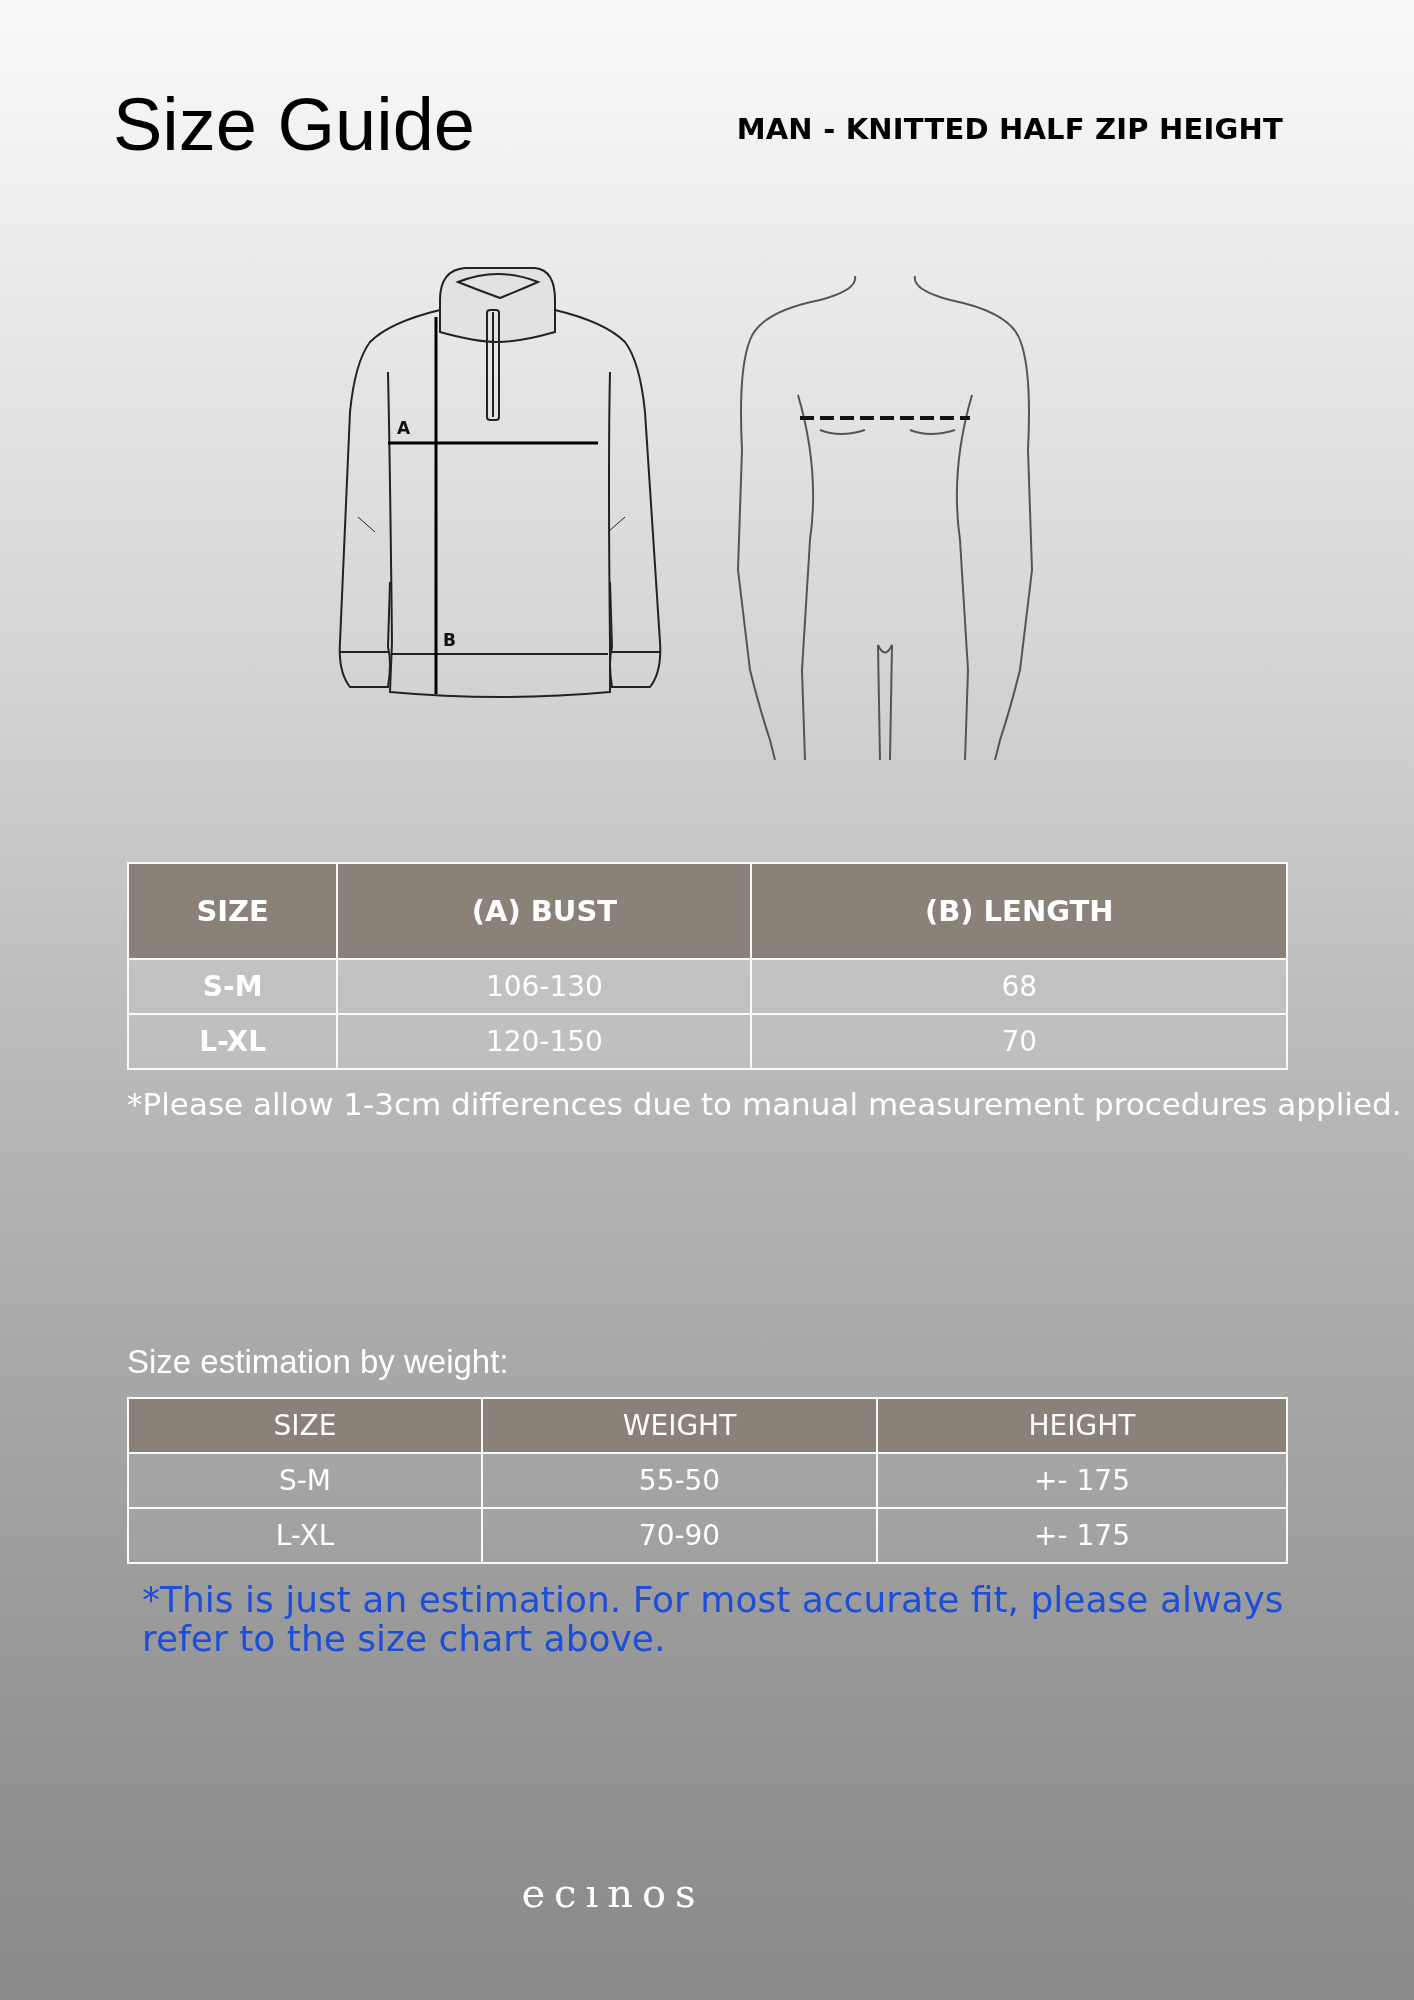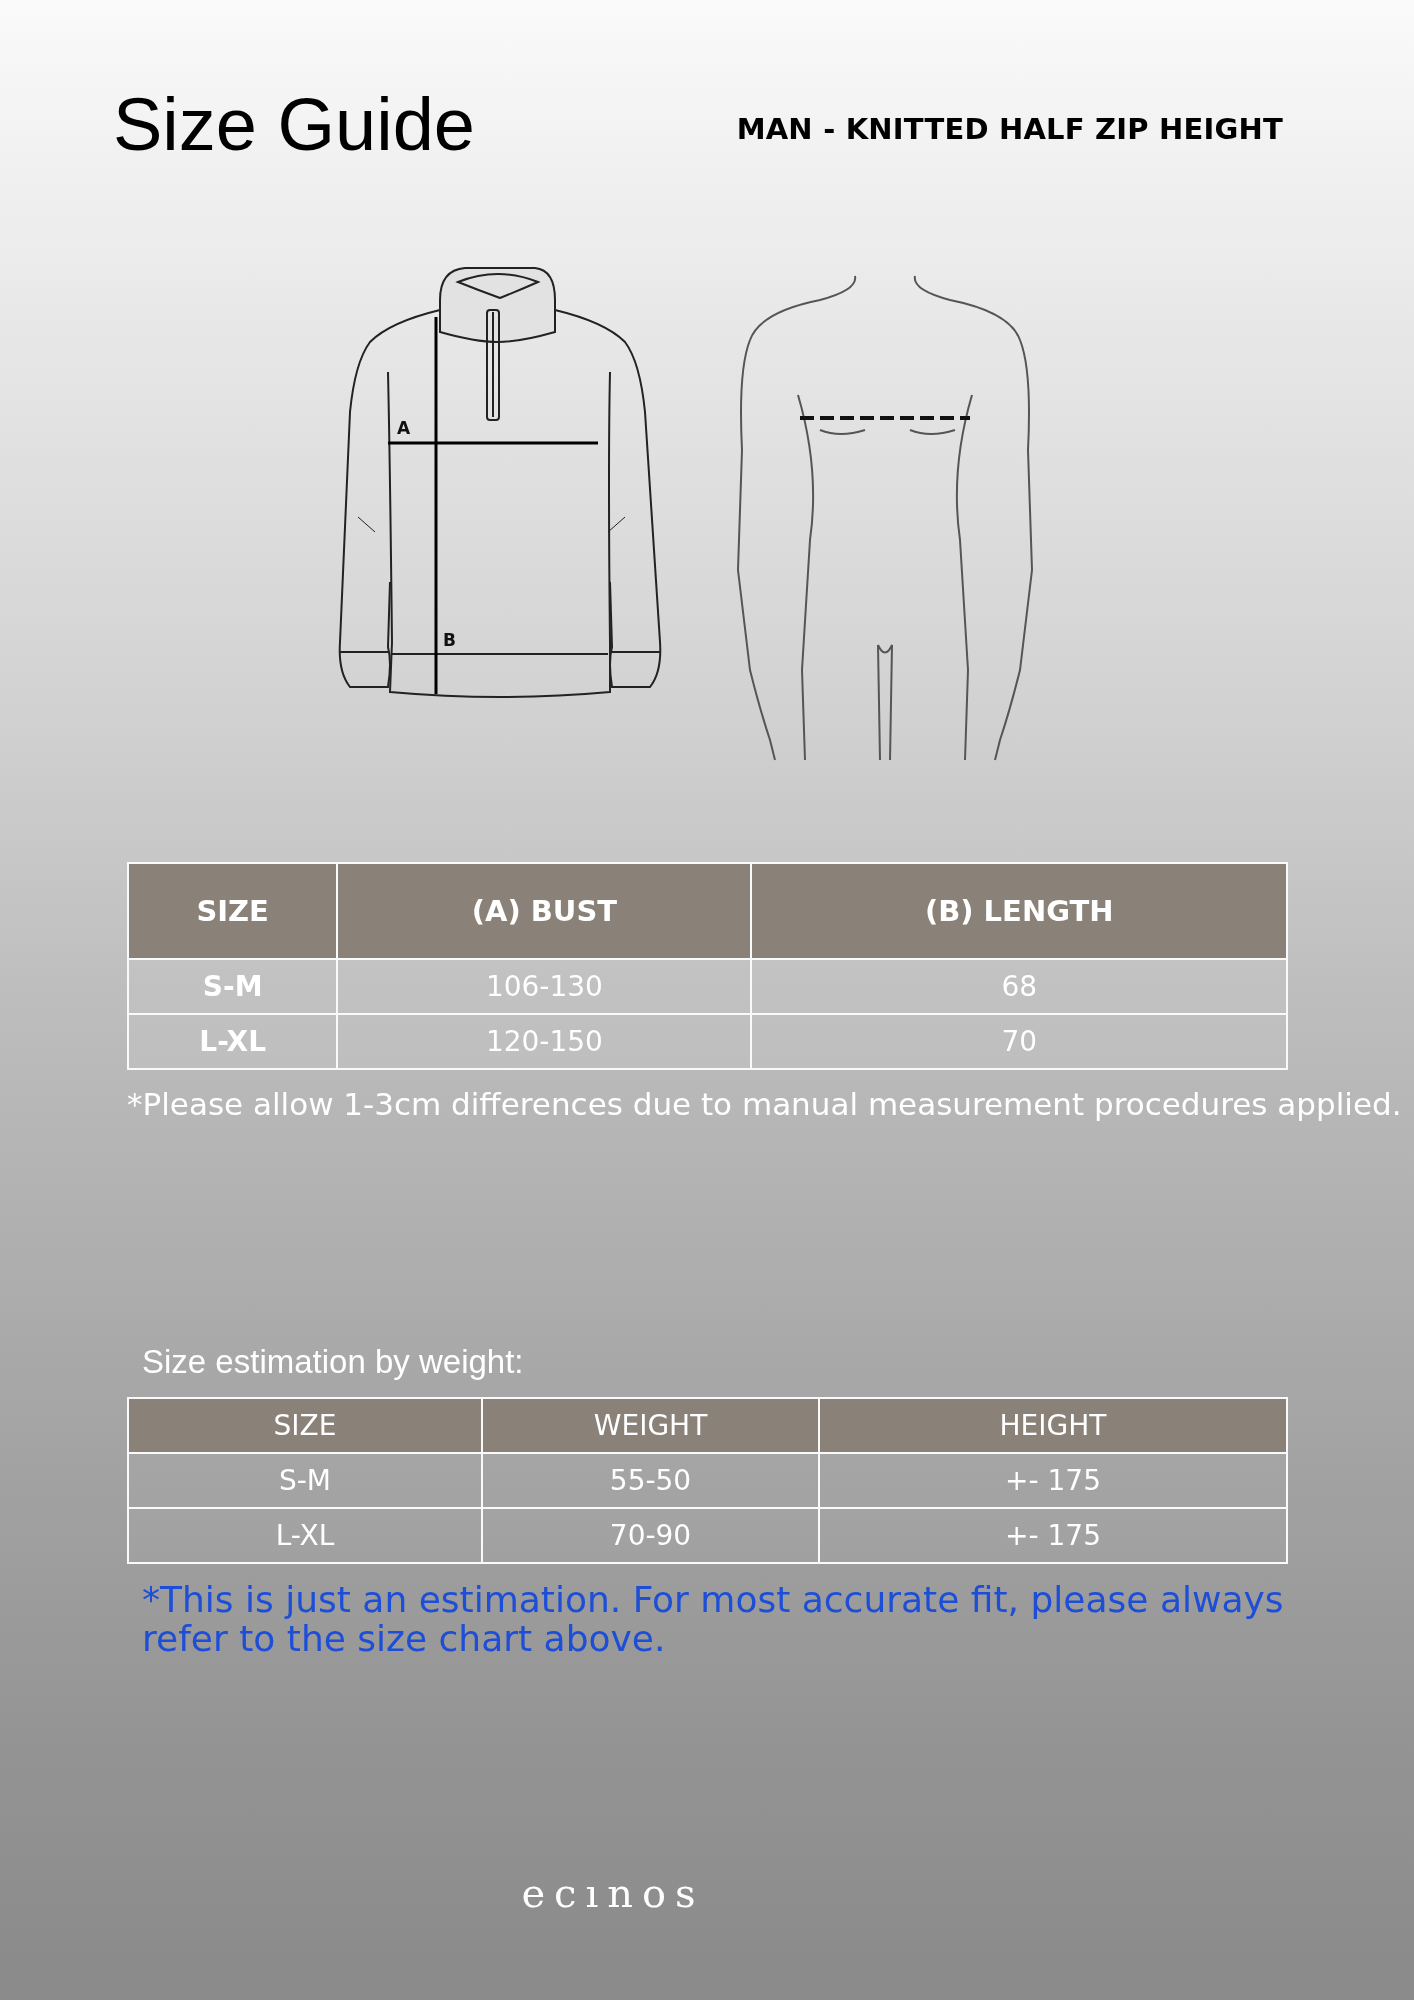--- a/index.html
+++ b/index.html
@@ -35,21 +35,21 @@
     background: #8a8178; height: 96px; font-size: 29px; font-weight: 700;
   }
   table.size-table td { height: 55px; font-size: 28px; font-weight: 400; background: rgba(200,200,200,0.35); }
   table.size-table td.bold { font-weight: 700; }
   .note1 {
     position: absolute; left: 127px; top: 1086px;
     font-size: 31px; color: #fff; font-family: "DejaVu Sans", sans-serif;
   }
   .est-heading {
     position: absolute; left: 127px; top: 1343px;
-    font-size: 33px; color: #fff; font-family: "Liberation Sans", sans-serif; margin-left: 15px;
+    font-size: 33px; color: #fff; font-family: "Liberation Sans", sans-serif;
   }
   table.weight-table {
     position: absolute; left: 127px; top: 1397px; width: 1161px;
     border-collapse: collapse; color: #fff;
     font-family: "DejaVu Sans", sans-serif;
   }
   table.weight-table th, table.weight-table td {
     border: 2px solid #fafafa; text-align: center; height: 55px; font-size: 28px; font-weight: 400;
   }
   table.weight-table th { background: #8a8178; }
@@ -136,21 +136,21 @@
 </table>
 
 <div class="note1">*Please allow 1-3cm differences due to manual measurement procedures applied.</div>
 
 <div class="est-heading">Size estimation by weight:</div>
 
 <table class="weight-table">
   <thead>
     <tr>
       <th style="width:354px">SIZE</th>
-      <th style="width:337px">WEIGHT</th>
+      <th style="width:395px">WEIGHT</th>
       <th>HEIGHT</th>
     </tr>
   </thead>
   <tbody>
     <tr>
       <td>S-M</td>
       <td>55-50</td>
       <td>+- 175</td>
     </tr>
     <tr>

